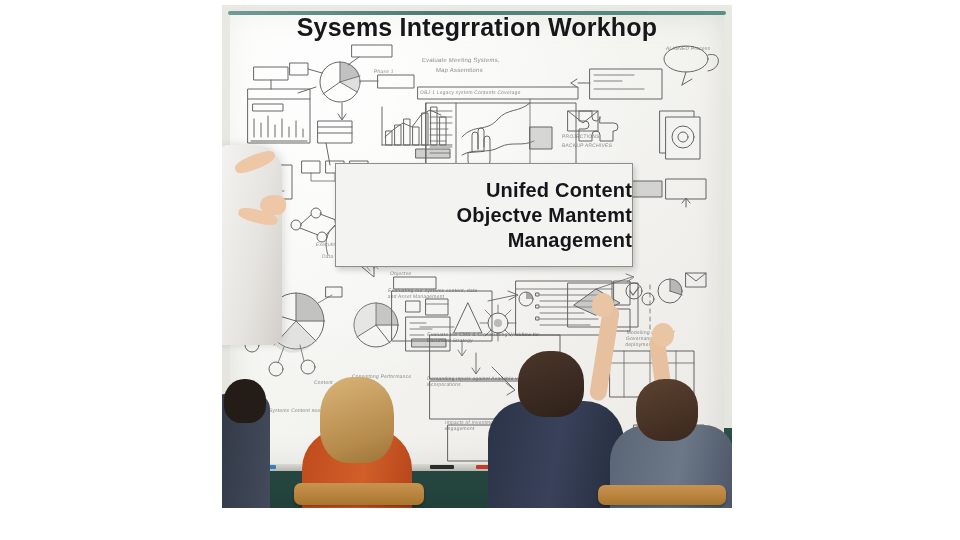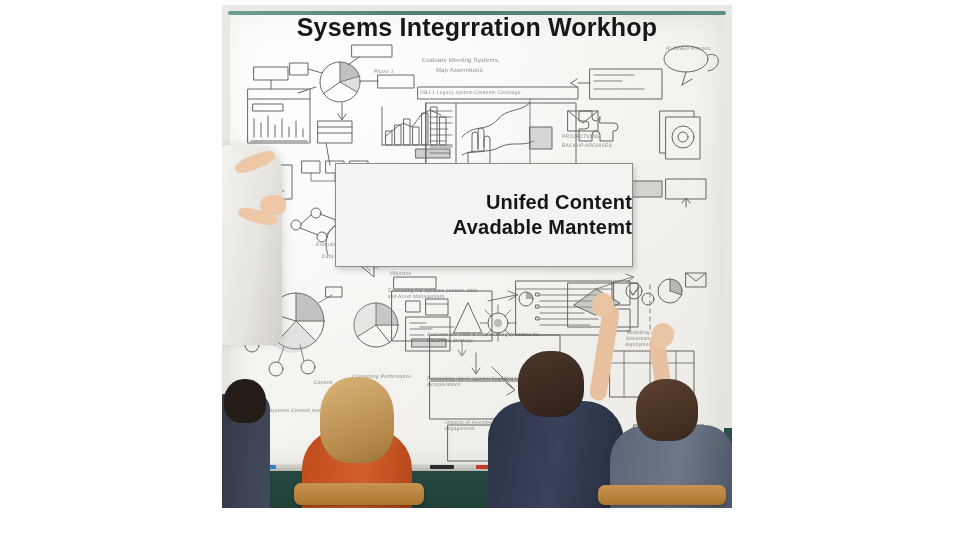--- a/index.html
+++ b/index.html
@@ -281,21 +281,22 @@
     <div class="ink" style="left:92px;top:374px;font-size:5px;">Content</div>
     <div class="ink" style="left:404px;top:324px;font-size:5px;max-width:76px;white-space:normal;">Modelling is phased Governance results deployment</div>
     <div class="ink" style="left:94px;top:236px;font-size:5px;">Executing systems</div>
     <div class="ink" style="left:100px;top:248px;font-size:5px;">Data flow</div>
     <div class="ink" style="left:152px;top:63px;font-size:5px;">Phase 1</div>
 
     <div class="headline">Sysems Integrration Workhop</div>
 
     <div class="callout">
       <div>Unifed Content</div>
-      <div>Avadable Mantemt</div>
+      <div>Objectve Mantemt</div>
+      <div>Management</div>
     </div>
 
     <div class="tray"></div>
     <div class="marker" style="left:28px;width:26px;background:#2f7fc4;"></div>
     <div class="marker" style="left:208px;width:24px;background:#2b2b2b;"></div>
     <div class="marker" style="left:254px;width:22px;background:#c23a2a;"></div>
 
     <div class="person" style="left:-10px;top:140px;width:70px;height:200px;
          background:linear-gradient(100deg,#f6f5f3 0%,#e6e4e0 60%,#d2cfca 100%);
          border-radius:18px 26px 10px 6px;box-shadow:2px 0 8px rgba(0,0,0,.12);"></div>

